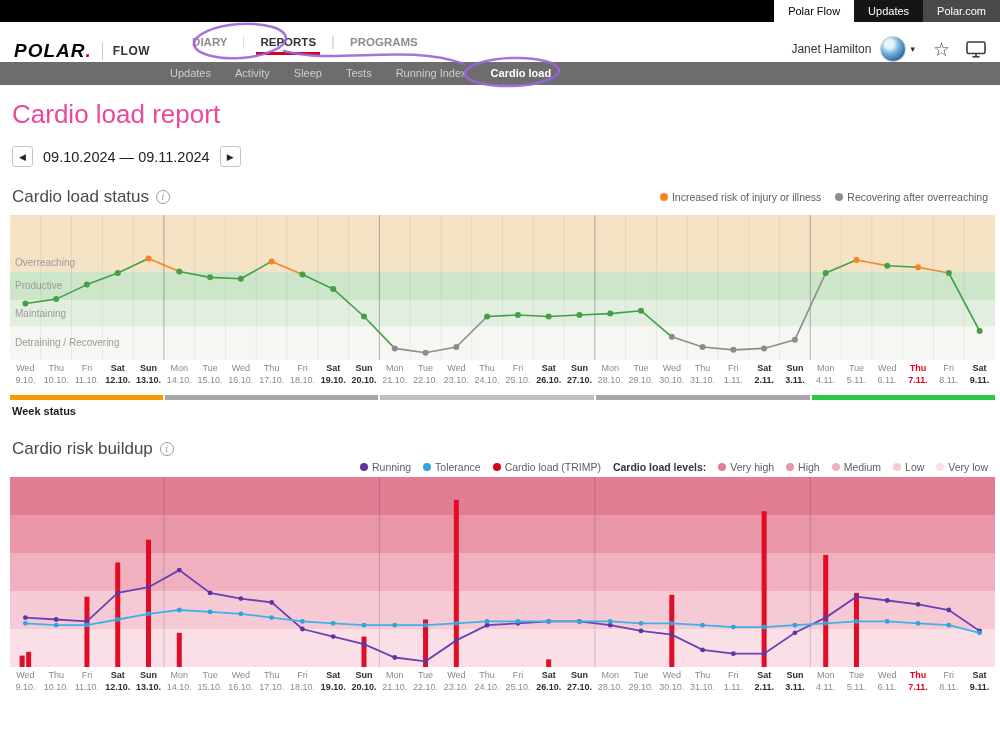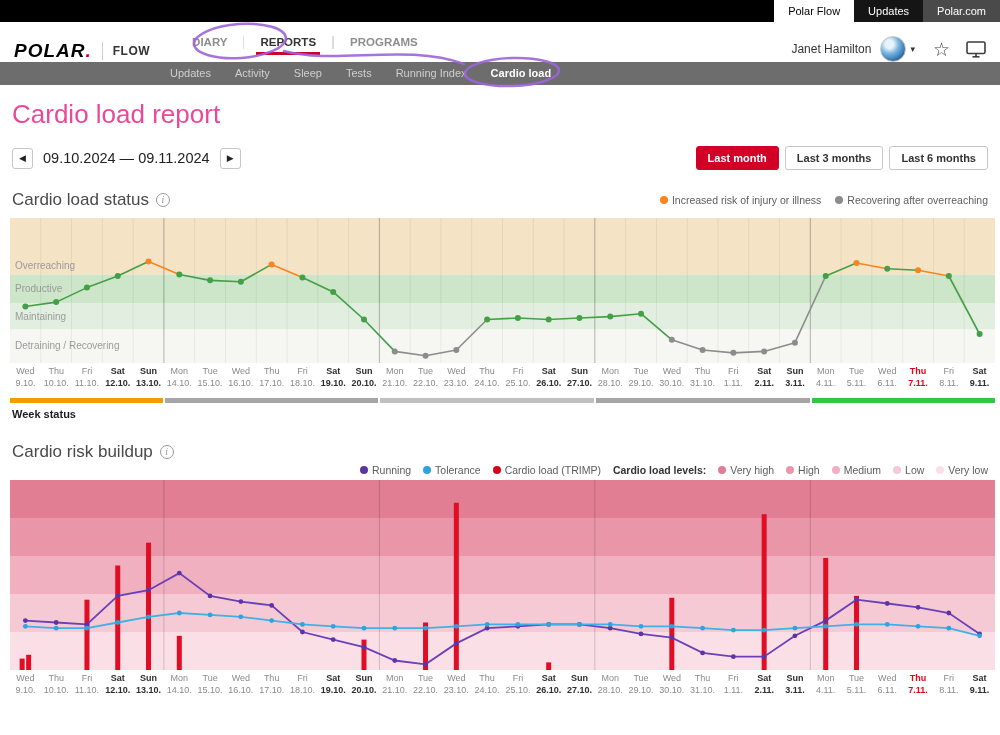--- a/index.html
+++ b/index.html
@@ -131,25 +131,20 @@
   <ellipse cx="512" cy="72" rx="47" ry="14" fill="none" stroke="#9c64d8" stroke-width="2.5" transform="rotate(-2 512 72)" opacity="0.9"></ellipse>
   <path d="M 284 51 C 336 65, 406 43, 464 64" fill="none" stroke="#9c64d8" stroke-width="2.5" stroke-linecap="round" opacity="0.9"></path>
 </svg>
 
 <h1 class="page-title">Cardio load report</h1>
 
 <div class="date-row">
   <div class="arrow-btn">◀</div>
   <span class="date-range">09.10.2024 — 09.11.2024</span>
   <div class="arrow-btn">▶</div>
-  <div class="range-buttons">
-    <button class="range-btn active">Last month</button>
-    <button class="range-btn">Last 3 months</button>
-    <button class="range-btn">Last 6 months</button>
-  </div>
 </div>
 
 <div class="section-head">
   <span class="section-title">Cardio load status</span>
   <span class="info-icon">i</span>
   <span class="legend-row" id="status-legend">
       <span class="legend-item">
         <span class="legend-dot" style="background: rgb(247, 132, 32);"></span>
         <span>Increased risk of injury or illness</span>
       </span>

